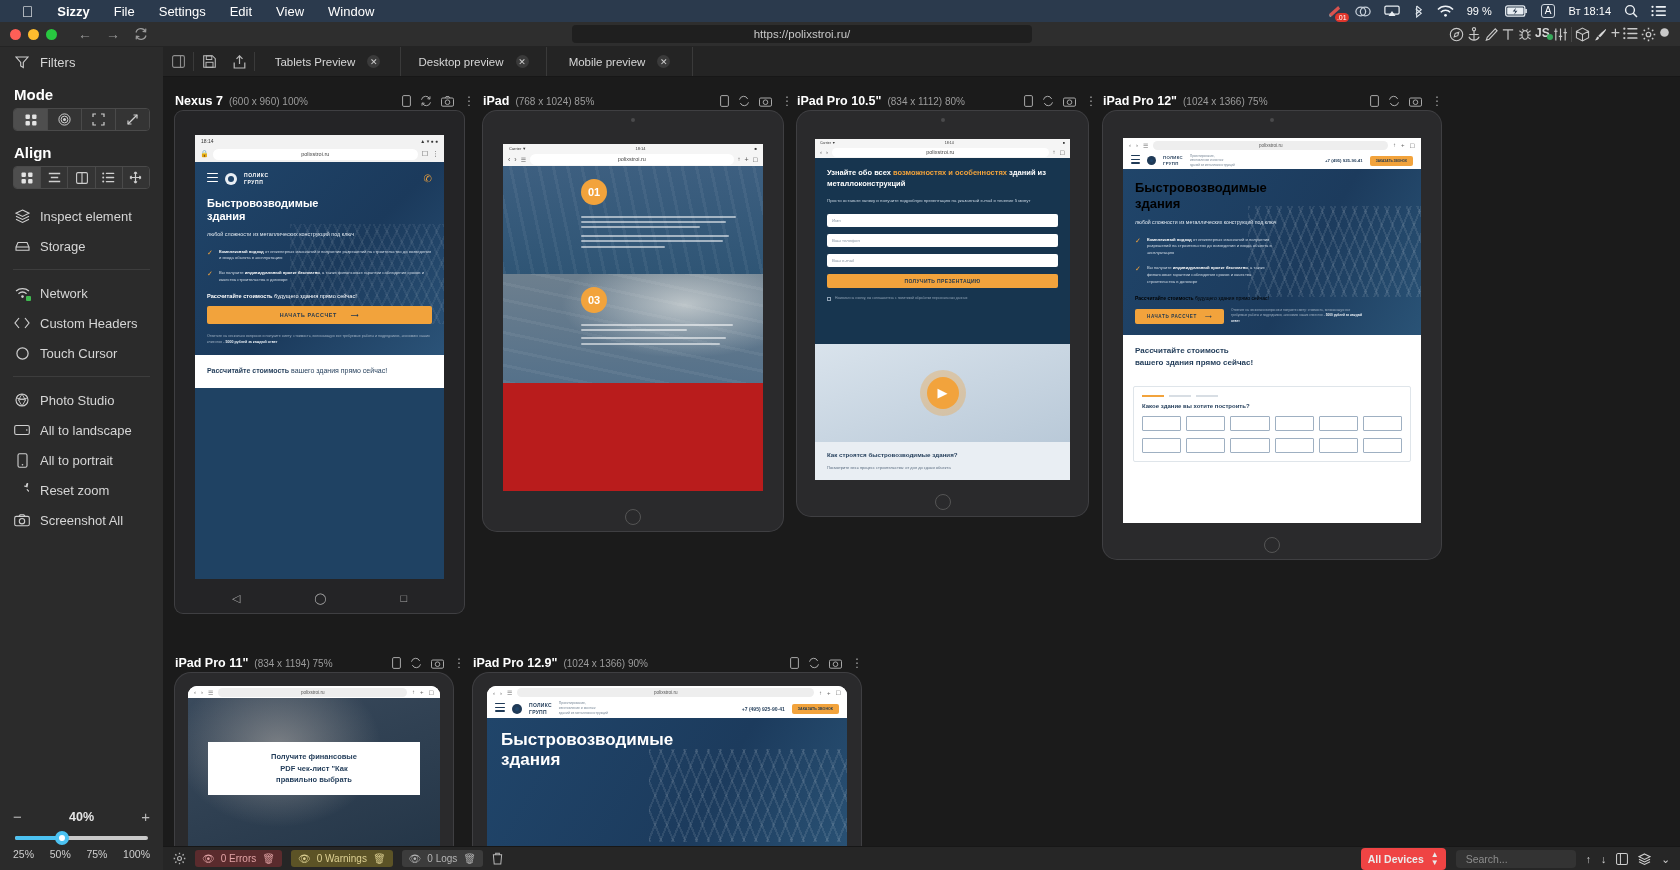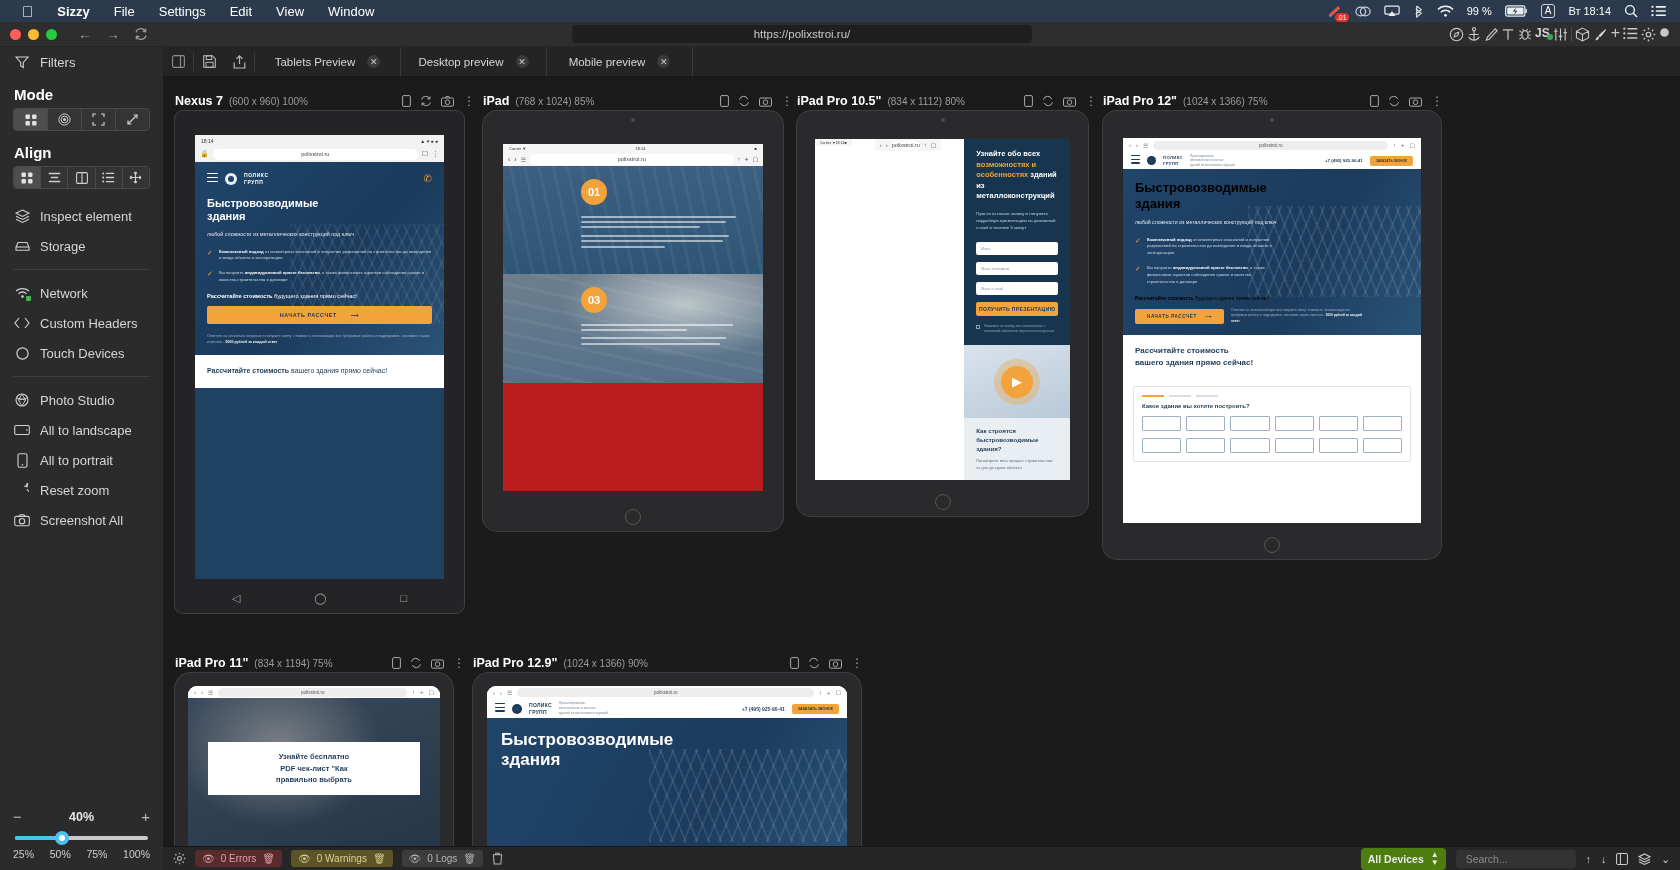--- a/index.html
+++ b/index.html
@@ -217,21 +217,21 @@
   }
   .chip {
     display: flex; align-items: center; gap: 6px; border-radius: 3px; padding: 2px 7px;
     font-size: 10px; line-height: 13px;
   }
   .chip.err { background: #5a2b2d; color: #e0a2a4; }
   .chip.warn { background: #5c5326; color: #ddd093; }
   .chip.log { background: #3c3c3c; color: #b5b5b5; }
   .st-sp { flex: 1; }
   .st-right { display: flex; align-items: center; gap: 10px; color: #cfcfcf; font-size: 10.5px; }
-  .selbox { display:flex; align-items:center; gap:7px; background: #4d7c0f; border-radius: 4px; padding: 3px 7px; font-size: 10.5px; color: #eaeaea; font-weight: bold;}
+  .selbox { display:flex; align-items:center; gap:7px; background: #ef4444; border-radius: 4px; padding: 3px 7px; font-size: 10.5px; color: #eaeaea; font-weight: bold;}
   .searchbox { background: #333; border-radius: 4px; padding: 3px 10px; font-size: 10.5px; color: #8d8d8d; width: 120px; }
   .gico { color: #b5b5b5; font-size: 11px; }
 
   svg { display: block; }
 </style>
 </head>
 <body>
 
 <div class="app">
 
@@ -553,21 +553,21 @@
             </svg>
         </span>
         <span>Custom Headers</span>
       </div>
       <div class="sb-row">
         <span class="sb-ico">
           <svg width="13" height="13" viewBox="0 0 13 13">
               <circle cx="6.5" cy="6.5" r="5.6" fill="none" stroke="#cfcfcf" stroke-width="1.2"></circle>
             </svg>
         </span>
-        <span>Touch Devices</span>
+        <span>Touch Cursor</span>
       </div>
 
       <div class="sb-div"></div>
 
       <div class="sb-row">
         <span class="sb-ico">
           <svg width="14" height="14" viewBox="0 0 14 14">
               <circle cx="7" cy="7" r="6" fill="none" stroke="#cfcfcf" stroke-width="1.1"></circle>
               <path d="M7 1 L10.5 7 M10.5 7 L7 13 M7 13 L3.5 7 M3.5 7 L7 1 M1.3 5 L10.5 7 M12.7 5 L3.5 7" fill="none" stroke="#cfcfcf" stroke-width=".9"></path>
             </svg>
@@ -849,21 +849,21 @@
                   <svg width="13" height="11" viewBox="0 0 13 11">
                     <rect x="0.5" y="2" width="12" height="8.2" rx="1.3" fill="none" stroke="#a9a9a9" stroke-width="1"></rect>
                     <circle cx="6.5" cy="6.2" r="2.3" fill="none" stroke="#a9a9a9" stroke-width="1"></circle>
                   </svg>
                 </span>
               <span style="font-size:12px;line-height:7px;">⋮</span>
             </span>
           </div>
           <div class="shell" style="width:291px;height:405px;padding:28px 18px 36px 18px;">
             <div class="camdot"></div>
-            <div class="screen" style="width:255px;height:341px;display:flex;flex-direction:row;gap:23px;">
+            <div class="screen" style="width:255px;height:341px;display:flex;flex-direction:column;">
               <div style="height:7px;background:#f5f5f5;display:flex;align-items:center;justify-content:space-between;padding:0 5px;font-size:3.6px;color:#333;">
                 <span>Carrier ▼</span>
                   <span>18:14</span>
                   <span>■</span>
               </div>
               <div class="urlmini" style="height:12px;background:#f5f5f5;">
                 <span class="ic" style="font-size:6px;">‹</span>
                 <span class="ic" style="font-size:6px;">›</span>
                 <span class="pill" style="height:9px;">polixstroi.ru</span>
                 <span class="ic" style="font-size:6px;">↑</span>
@@ -1036,21 +1036,21 @@
                 <span>☰</span>
                 <span class="pill2">polixstroi.ru</span>
                 <span>↑</span>
                 <span>+</span>
                 <span>☐</span>
               </div>
               <div style="height:175px;position:relative;background:linear-gradient(160deg,#3a4a5c,#223446);">
                 <div style="position:absolute;inset:0;background:radial-gradient(ellipse at 36% 28%, rgba(210,200,190,.45), transparent 45%);"></div>
                 <div style="position:absolute;left:20px;right:20px;top:44px;background:#fff;padding:9px 8px;text-align:center;">
                   <div style="font-size:7.5px;font-weight:bold;color:#1f3a57;line-height:1.55;">
-                    <span>Узнайте бесплатно</span><br>
+                    <span>Получите финансовые</span><br>
                     <span>PDF чек-лист "Как</span><br>
                     <span>правильно выбрать</span>
                   </div>
                 </div>
               </div>
             </div>
           </div>
         </div>
 
         <div class="dev" style="left:310px; top:576px; width:390px;">

